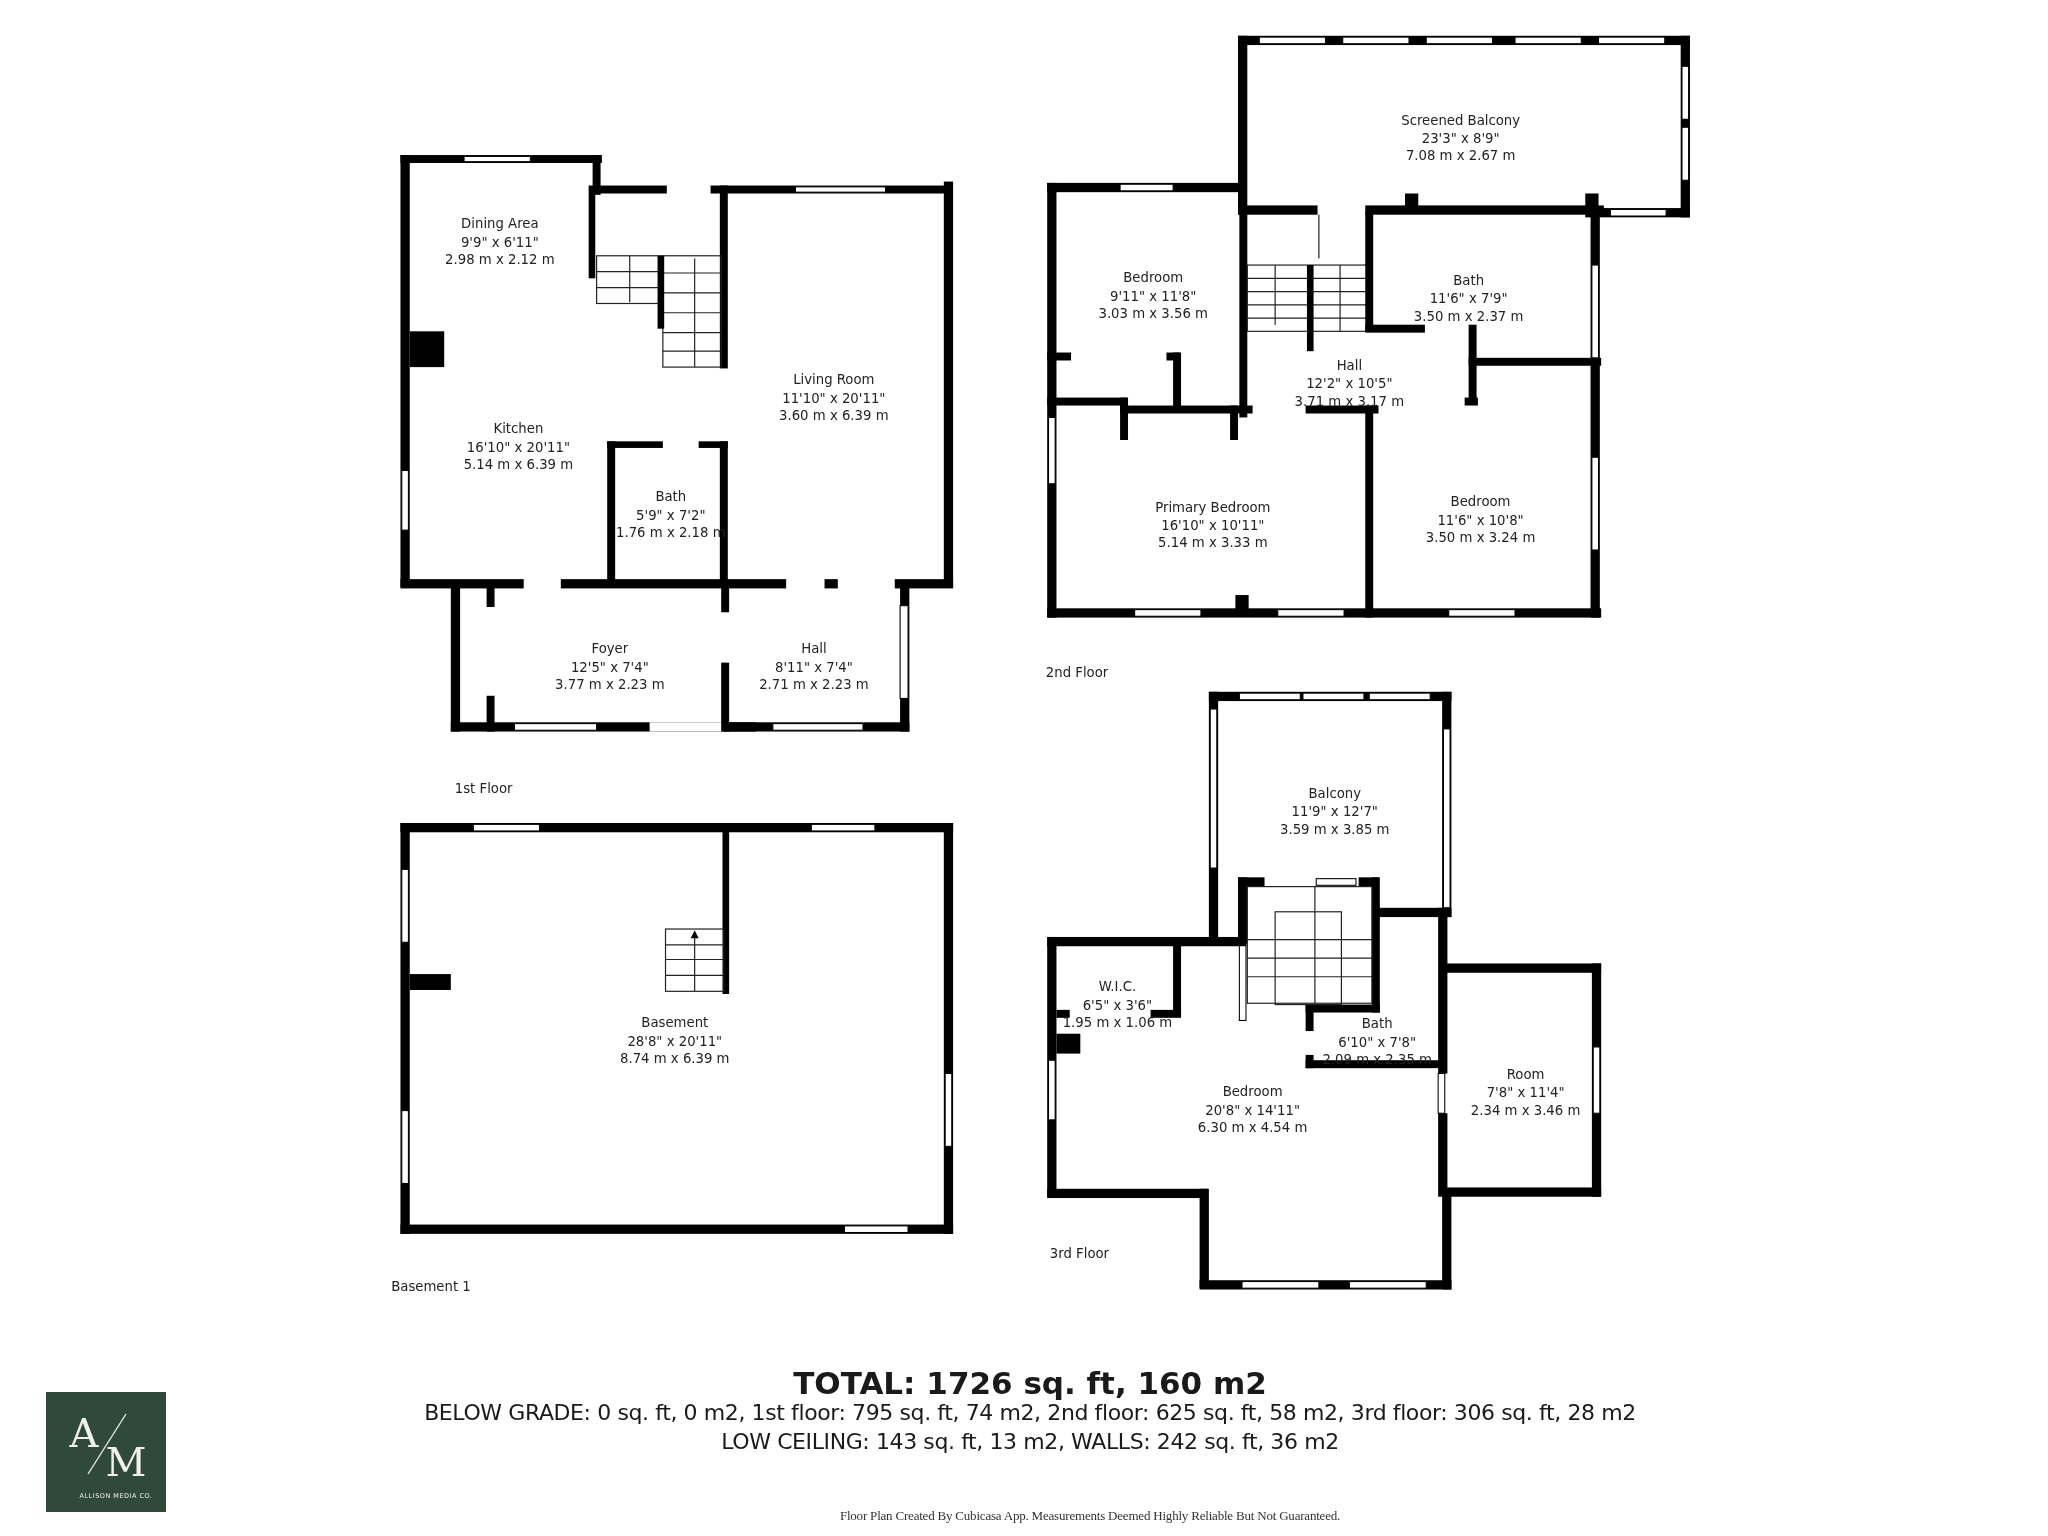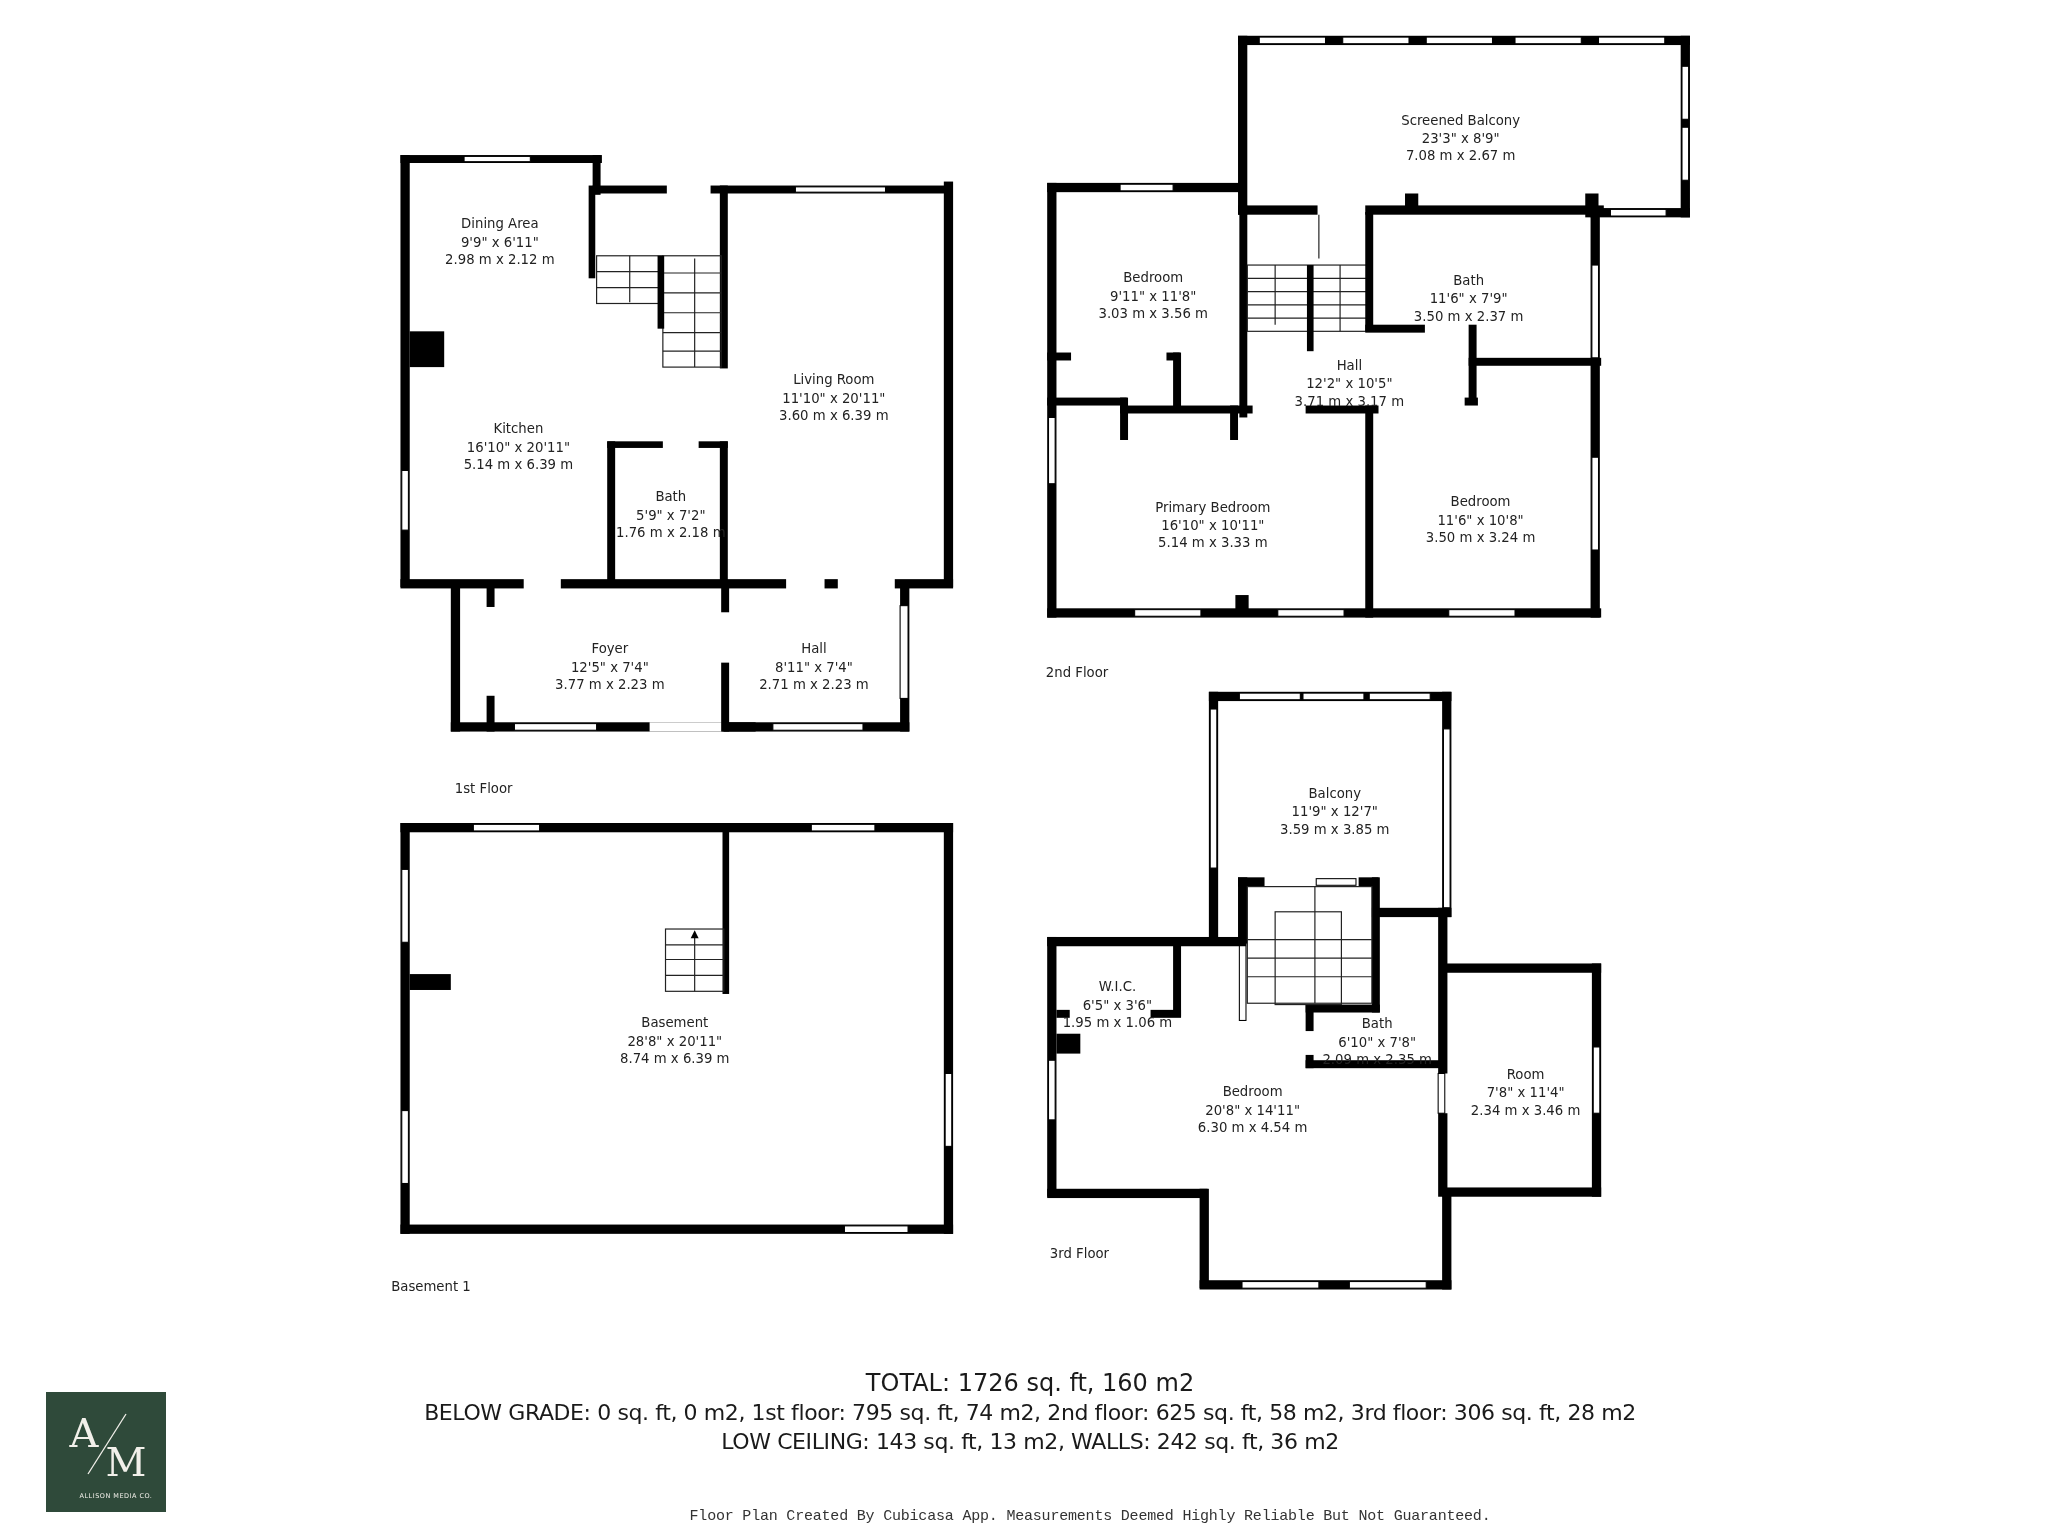--- a/index.html
+++ b/index.html
@@ -8,24 +8,24 @@
   #plan { position: absolute; left: 0; top: 0; width: 2048px; height: 1536px; }
   .wall { fill: #000; }
   .win { fill: #fff; stroke: #000; stroke-width: 0.8; }
   .stair { fill: none; stroke: #222; stroke-width: 0.9; }
   .door-gap { fill: #fff; }
   .room-text { font-family: "DejaVu Sans", sans-serif; font-size: 10px; fill: #222; text-anchor: middle; }
   .floor-label { font-family: "DejaVu Sans", sans-serif; font-size: 10px; fill: #222; }
   .tick { fill: #000; }
   .summary { position: absolute; left: 300px; width: 1460px; text-align: center;
              font-family: "DejaVu Sans", sans-serif; }
-  .summary .total { font-weight: normal; font-size: 24px; line-height: 30px; }
+  .summary .total { font-weight: bold; font-size: 31px; line-height: 30px; }
   .summary .line { font-size: 22px; line-height: 29px; letter-spacing: -0.4px; }
   .disclaimer { position: absolute; top: 1508px; left: 500px; width: 1180px; text-align: center;
-                font-size: 15px; color: #333; font-family: Liberation Mono, monospace; letter-spacing: -0.2px; }
+                font-size: 13px; color: #333; font-family: Liberation Serif, serif; letter-spacing: -0.2px; }
   .logo { position: absolute; left: 46px; top: 1392px; width: 120px; height: 120px; background: #2f4a3a;
           color: #f2f0ea; text-align: center; }
   .logo .mono { position: absolute; left: 0; top: 10px; width: 120px; height: 80px; }
   .logo .brand { position: absolute; left: 0; bottom: 12px; width: 140px; font-size: 6.5px; letter-spacing: 0.5px;
                  font-family: "DejaVu Sans", sans-serif; }
 </style>
 </head>
 <body>
 
 <svg id="plan" viewBox="0 0 1545 1159" xmlns="http://www.w3.org/2000/svg">

